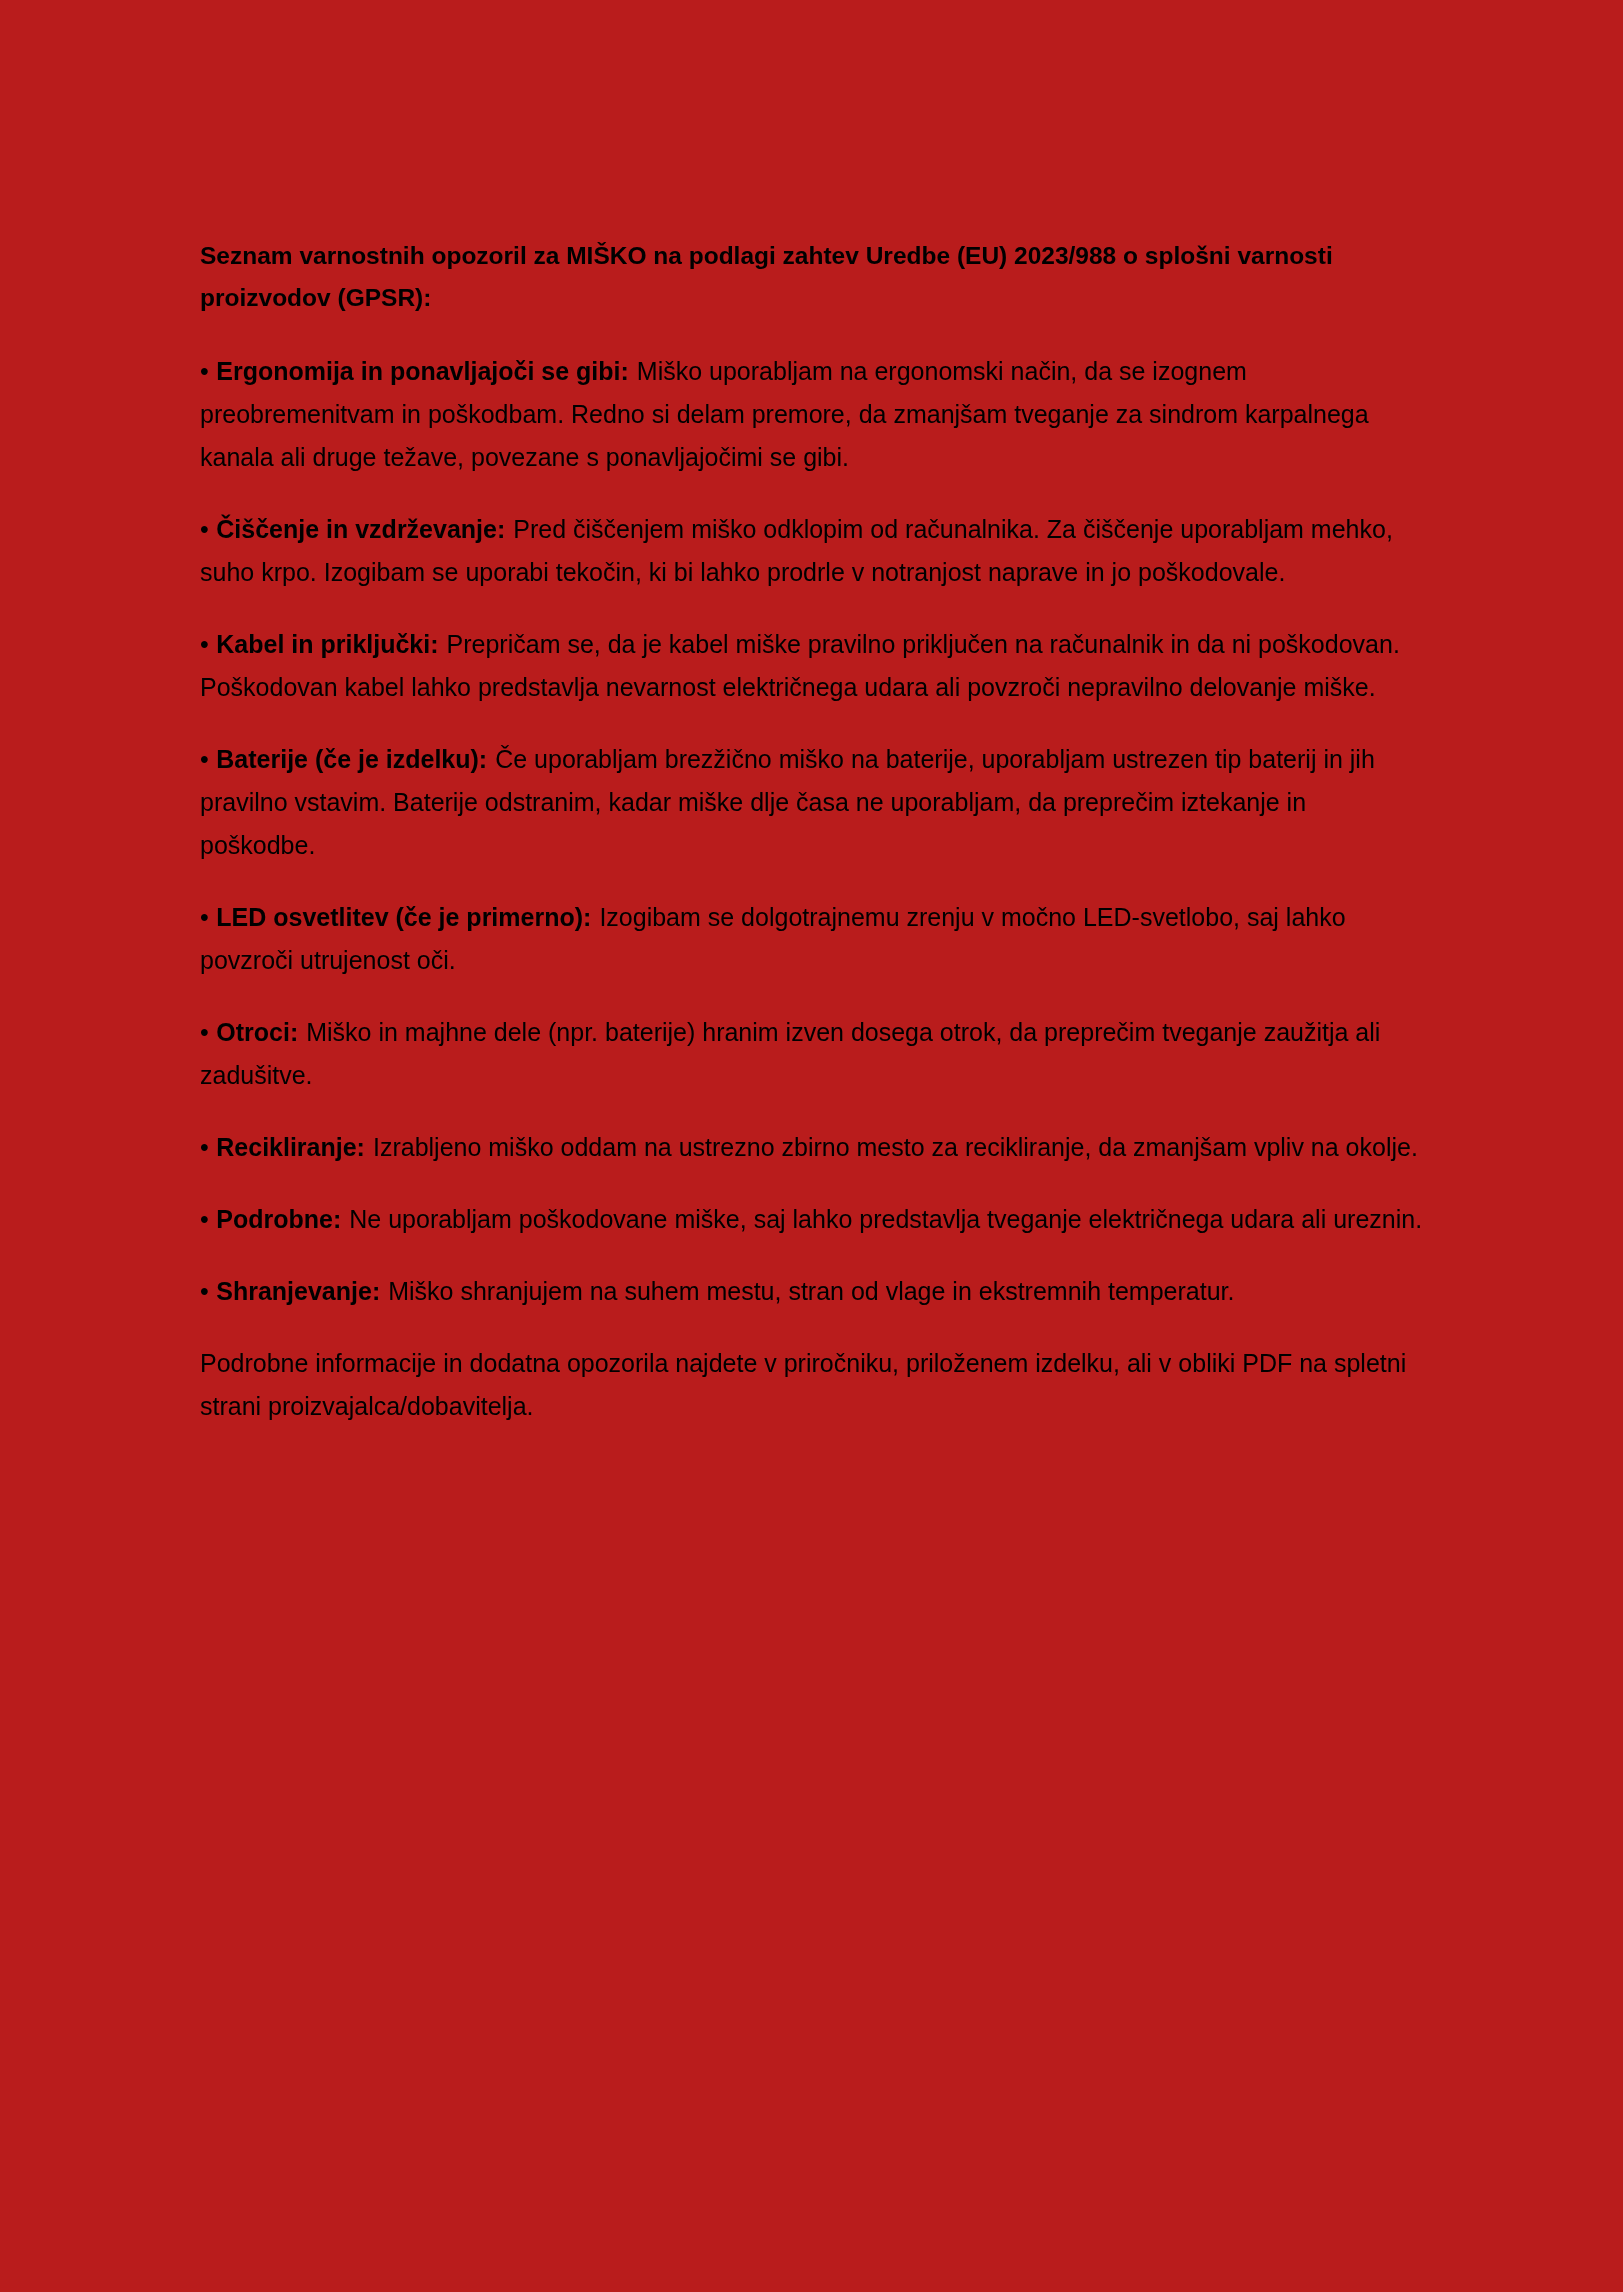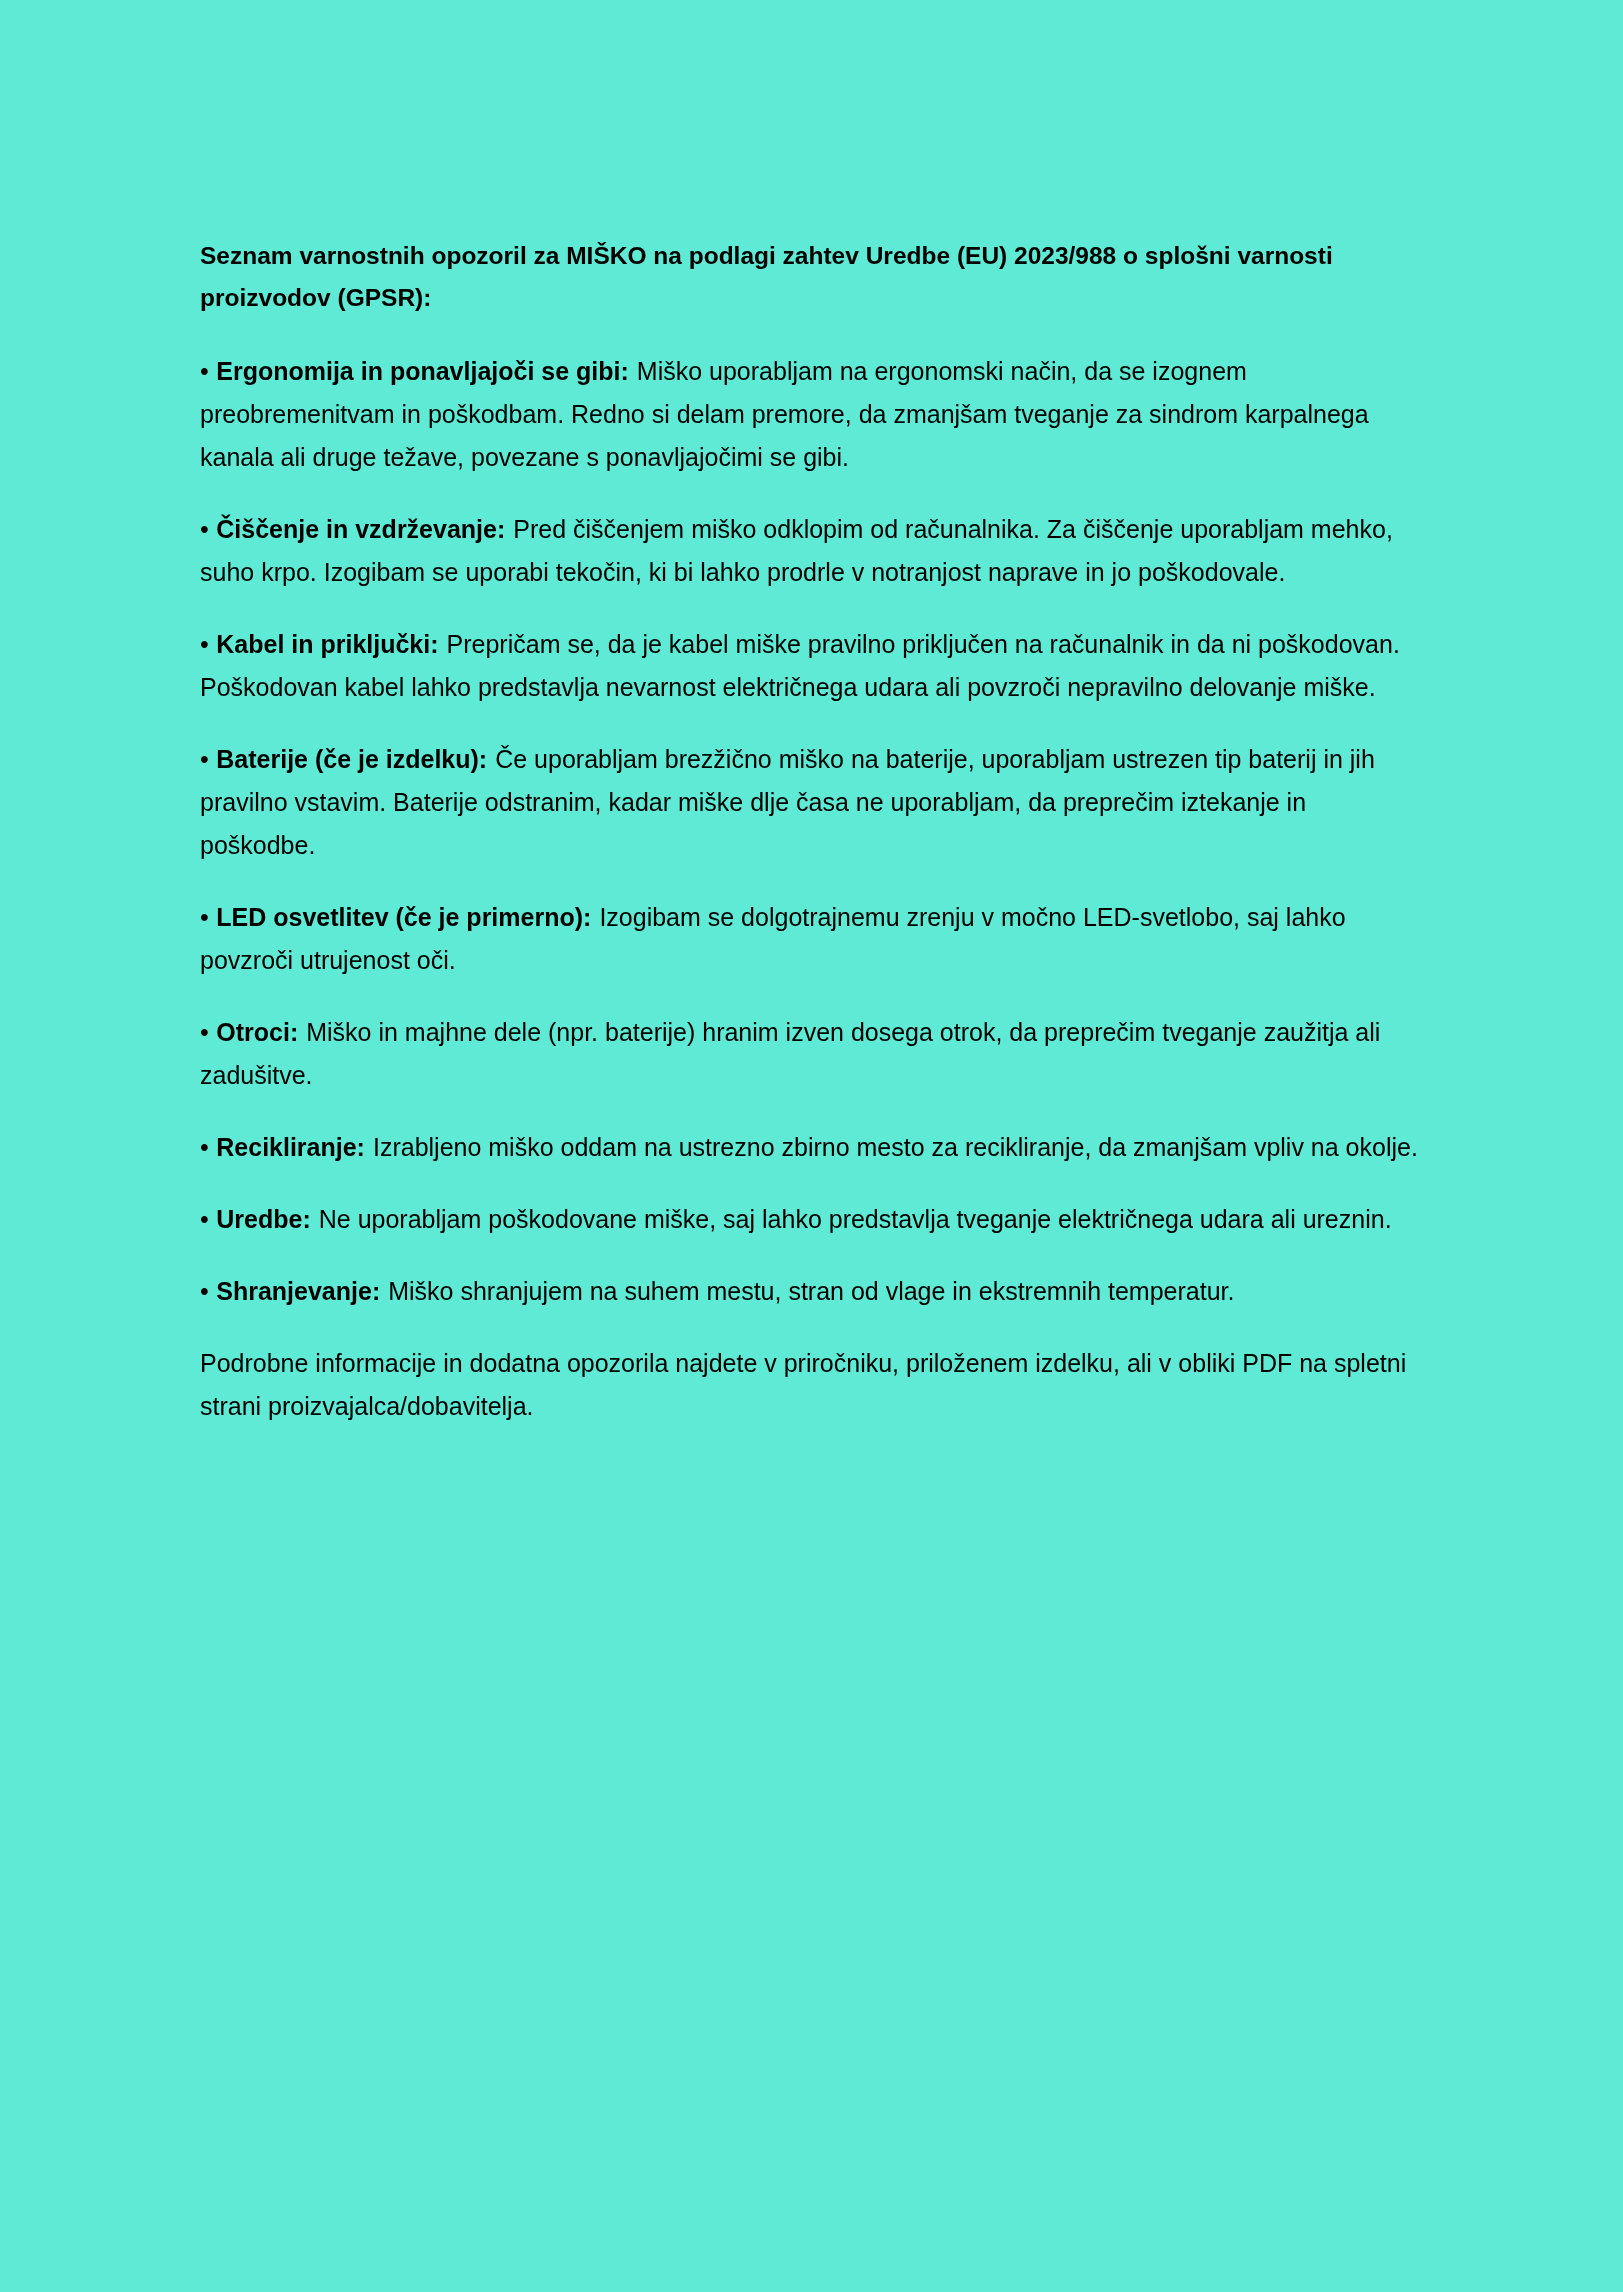--- a/index.html
+++ b/index.html
@@ -4,21 +4,21 @@
 <style>
   * { box-sizing: border-box; }
   html, body {
     margin: 0;
     padding: 0;
     background: #ffffff;
   }
   .page {
     width: 1623px;
     height: 2293px;
-    background: #5eead4;
+    background: #b91c1c;
     color: #000000;
     font-family: "Liberation Sans", sans-serif;
     padding: 235px 198px 0 200px;
     overflow: hidden;
   }
   .title {
     font-size: 24.5px;
     font-weight: 700;
     line-height: 1.72;
     margin: 0 0 31px 0;
@@ -66,21 +66,21 @@
 
   <p class="para">
     <span class="bullet">•</span><span class="label">Otroci:</span><span>Miško in majhne dele (npr. baterije) hranim izven dosega otrok, da preprečim tveganje zaužitja ali zadušitve.</span>
   </p>
 
   <p class="para">
     <span class="bullet">•</span><span class="label">Recikliranje:</span><span>Izrabljeno miško oddam na ustrezno zbirno mesto za recikliranje, da zmanjšam vpliv na okolje.</span>
   </p>
 
   <p class="para">
-    <span class="bullet">•</span><span class="label">Uredbe:</span><span>Ne uporabljam poškodovane miške, saj lahko predstavlja tveganje električnega udara ali ureznin.</span>
+    <span class="bullet">•</span><span class="label">Podrobne:</span><span>Ne uporabljam poškodovane miške, saj lahko predstavlja tveganje električnega udara ali ureznin.</span>
   </p>
 
 
   <p class="para">
     <span class="bullet">•</span><span class="label">Shranjevanje:</span><span>Miško shranjujem na suhem mestu, stran od vlage in ekstremnih temperatur.</span>
   </p>
 
 
   <p class="para">Podrobne informacije in dodatna opozorila najdete v priročniku, priloženem izdelku, ali v obliki PDF na spletni strani proizvajalca/dobavitelja.</p>
 

